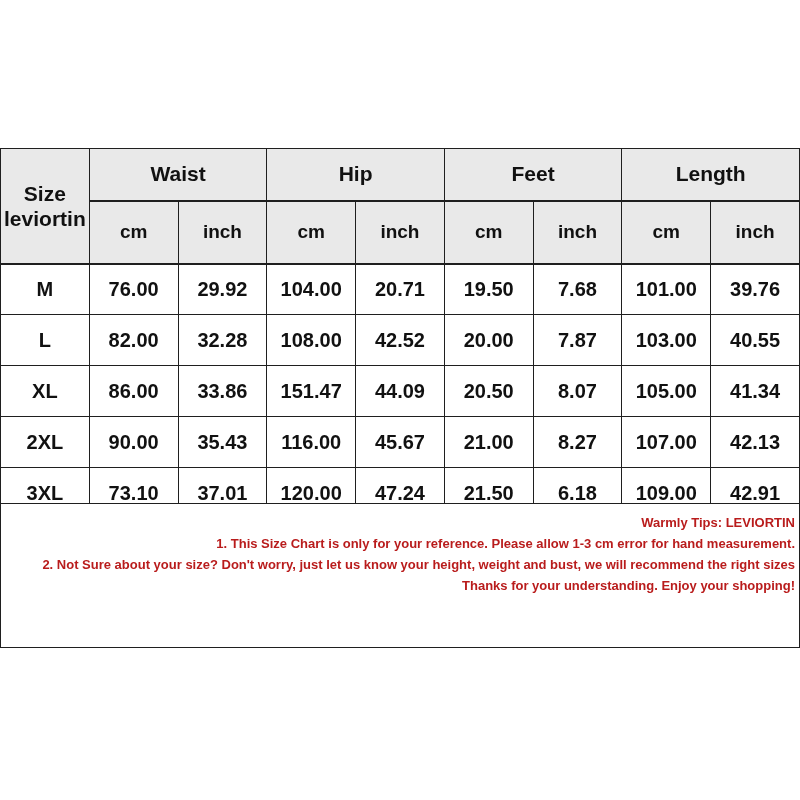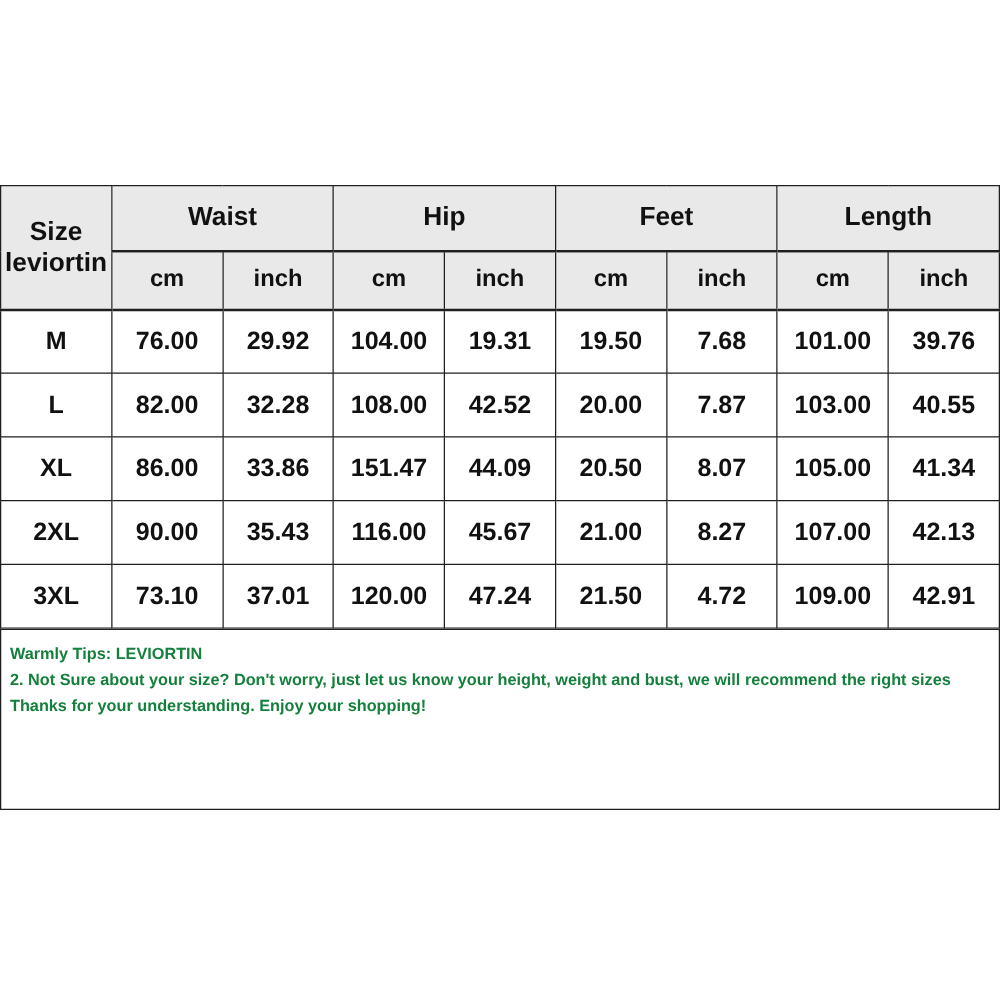--- a/index.html
+++ b/index.html
@@ -41,21 +41,21 @@
   }
   tr.group-row th {
     font-size: 21px;
     border-bottom-width: 2px;
   }
   th.size-head {
     font-size: 20px;
     line-height: 1.2;
   }
   tr.unit-row {
-    height: 47px;
+    height: 63px;
     margin-left: 16px;
   }
   tr.unit-row th {
     font-size: 19px;
     border-bottom-width: 2px;
   }
   tbody tr {
     height: 51px;
     background: #ffffff;
   }
@@ -72,22 +72,23 @@
     left: 0;
     top: 503px;
     width: 800px;
     min-height: 145px;
     box-sizing: border-box;
     border: 1px solid #1f1f1f;
     padding: 8px 4px 8px 7px;
     font-size: 13px;
     font-weight: 700;
     line-height: 21px;
-    color: #15803d;
+    color: #b91c1c;
     background: #ffffff;
+    text-align: right;
   }
   .tips-line {
     white-space: nowrap;
   }
 </style>
 </head>
 <body>
 
 <div class="page">
 
@@ -113,21 +114,21 @@
         <th>cm</th>
         <th>inch</th>
       </tr>
     </thead>
     <tbody>
       <tr>
         <th class="size-cell">M</th>
         <td class="value-cell">76.00</td>
         <td class="value-cell">29.92</td>
         <td class="value-cell">104.00</td>
-        <td class="value-cell">19.31</td>
+        <td class="value-cell">20.71</td>
         <td class="value-cell">19.50</td>
         <td class="value-cell">7.68</td>
         <td class="value-cell">101.00</td>
         <td class="value-cell">39.76</td>
       </tr>
       <tr>
         <th class="size-cell">L</th>
         <td class="value-cell">82.00</td>
         <td class="value-cell">32.28</td>
         <td class="value-cell">108.00</td>
@@ -159,26 +160,27 @@
         <td class="value-cell">107.00</td>
         <td class="value-cell">42.13</td>
       </tr>
       <tr>
         <th class="size-cell">3XL</th>
         <td class="value-cell">73.10</td>
         <td class="value-cell">37.01</td>
         <td class="value-cell">120.00</td>
         <td class="value-cell">47.24</td>
         <td class="value-cell">21.50</td>
-        <td class="value-cell">4.72</td>
+        <td class="value-cell">6.18</td>
         <td class="value-cell">109.00</td>
         <td class="value-cell">42.91</td>
       </tr>
     </tbody>
   </table>
 
   <div class="tips">
     <div class="tips-line">Warmly Tips: LEVIORTIN</div>
+    <div class="tips-line">1. This Size Chart is only for your reference. Please allow 1-3 cm error for hand measurement.</div>
     <div class="tips-line">2. Not Sure about your size? Don't worry, just let us know your height, weight and bust, we will recommend the right sizes</div>
     <div class="tips-line">Thanks for your understanding. Enjoy your shopping!</div>
   </div>
 
 </div>
 
 </body></html>

